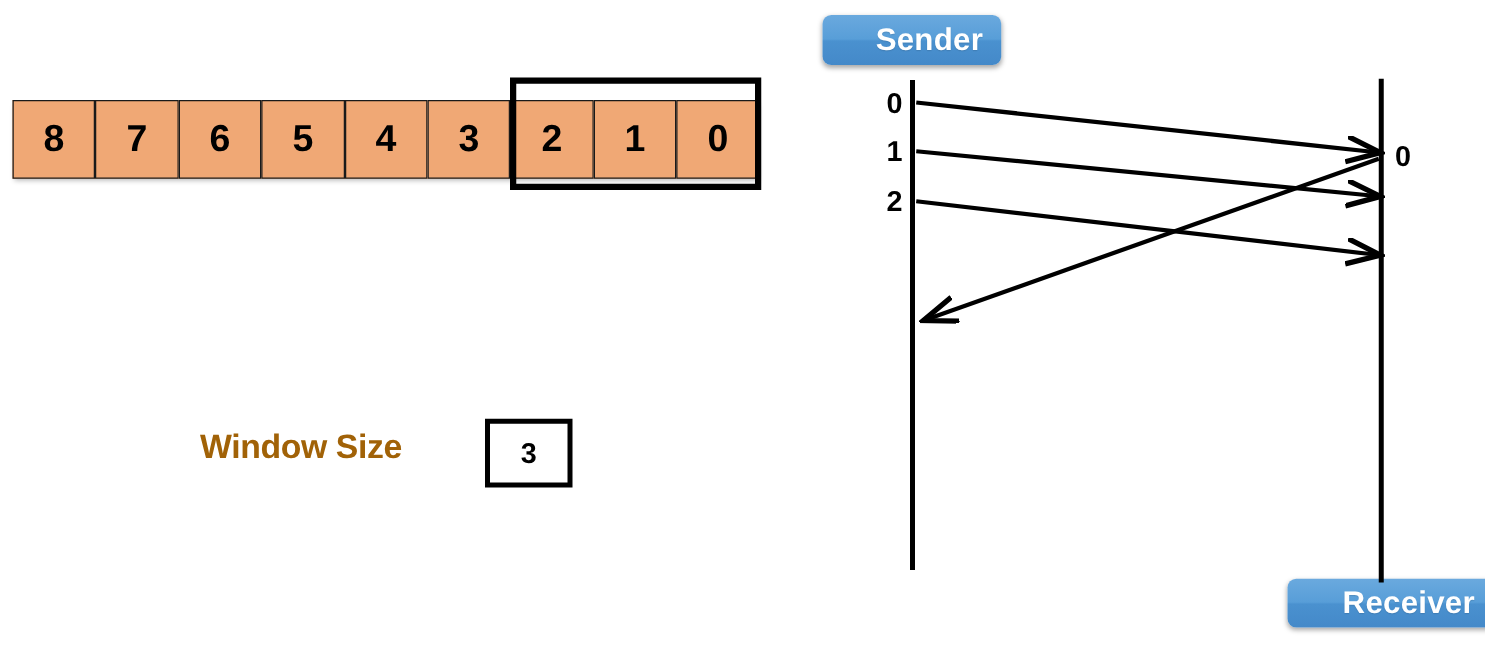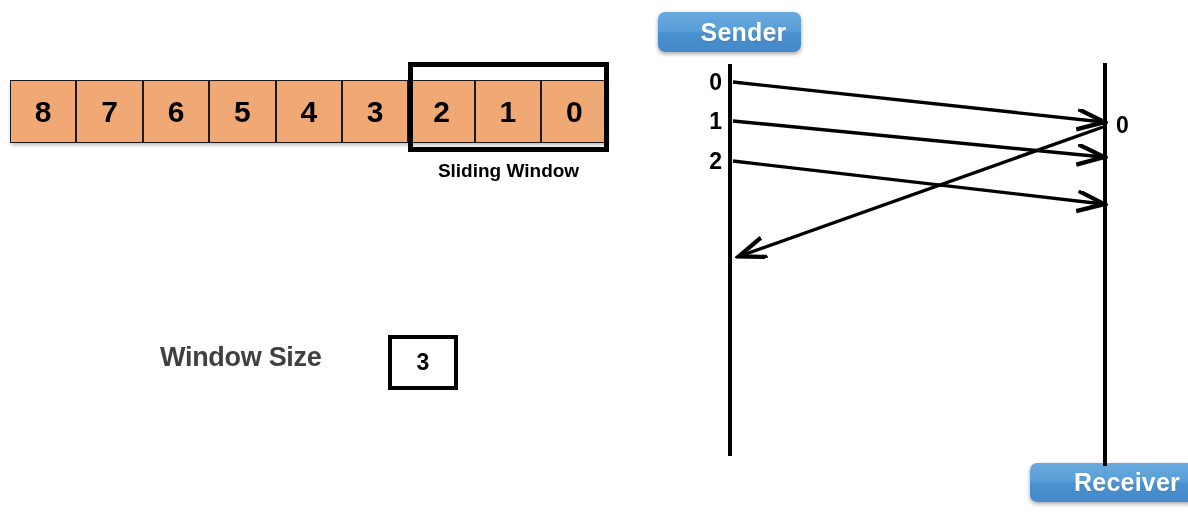--- a/index.html
+++ b/index.html
@@ -73,21 +73,21 @@
     color: #000000;
   }
 
   
   .window-size-label {
     position: absolute;
     left: 160px;
     top: 342px;
     font-size: 27px;
     font-weight: bold;
-    color: #404040;
+    color: #a16207;
     letter-spacing: -0.3px;
   }
   .window-size-box {
     position: absolute;
     left: 388px;
     top: 335px;
     width: 70px;
     height: 55px;
     box-sizing: border-box;
     border: 4px solid #000000;
@@ -164,21 +164,20 @@
     <div class="buffer-cell">6</div>
     <div class="buffer-cell">5</div>
     <div class="buffer-cell">4</div>
     <div class="buffer-cell">3</div>
     <div class="buffer-cell">2</div>
     <div class="buffer-cell">1</div>
     <div class="buffer-cell">0</div>
   </div>
 
   <div class="sliding-window-rect"></div>
-  <div class="sliding-window-label">Sliding Window</div>
 
   <div class="window-size-label">Window Size</div>
   <div class="window-size-box">3</div>
 
   <div class="badge badge-sender">Sender</div>
   <div class="badge badge-receiver">Receiver</div>
 
   <svg id="timeline" viewBox="0 0 1188 519">
     <defs>
       <marker id="arrowhead" markerWidth="9" markerHeight="9" refX="7.6" refY="3.2" orient="auto" markerUnits="strokeWidth">

